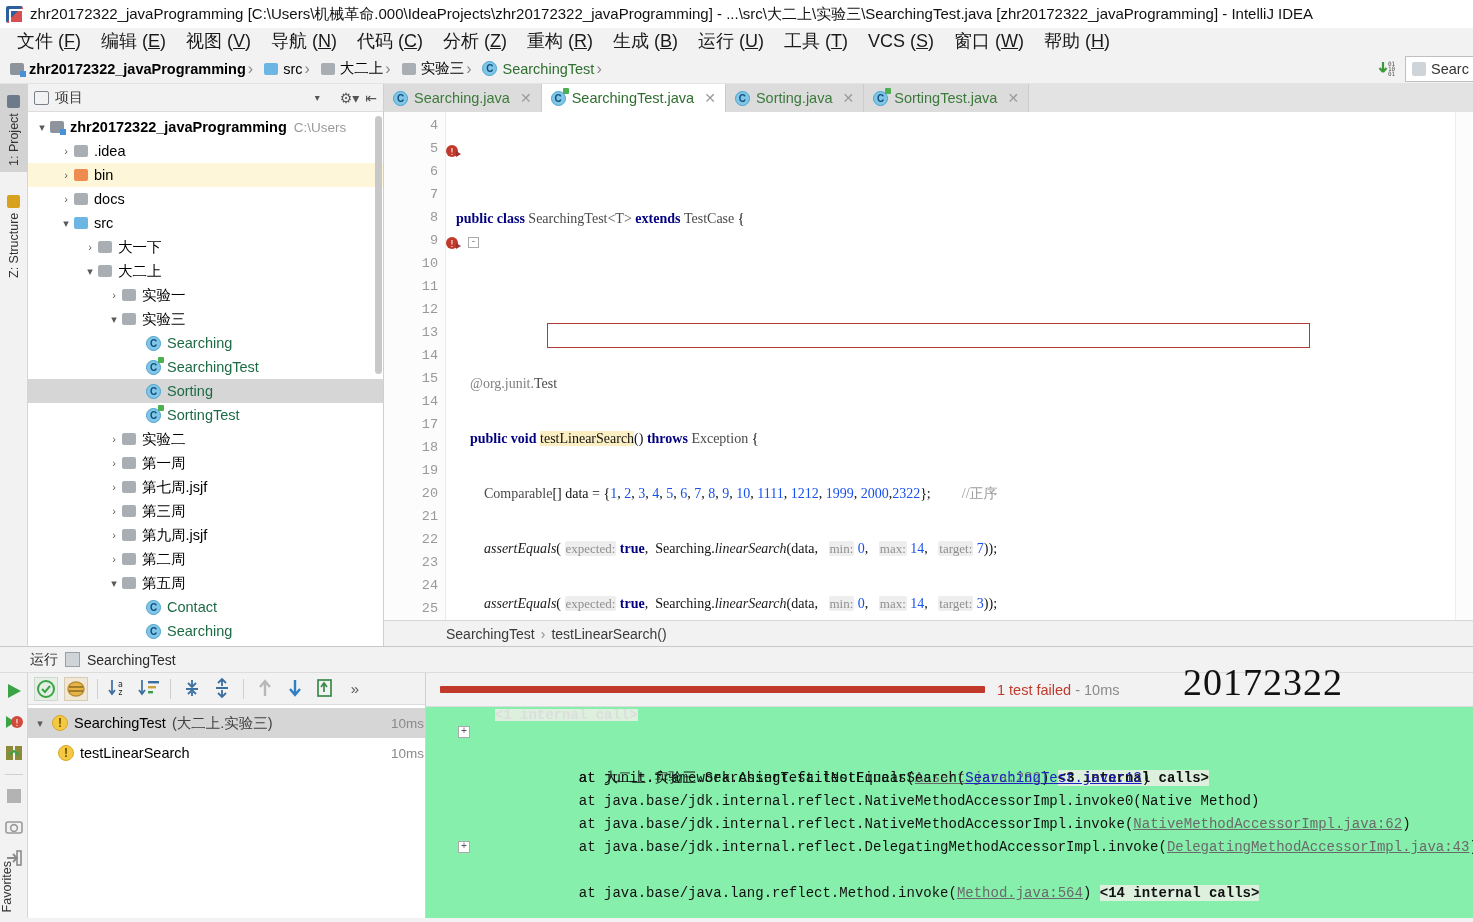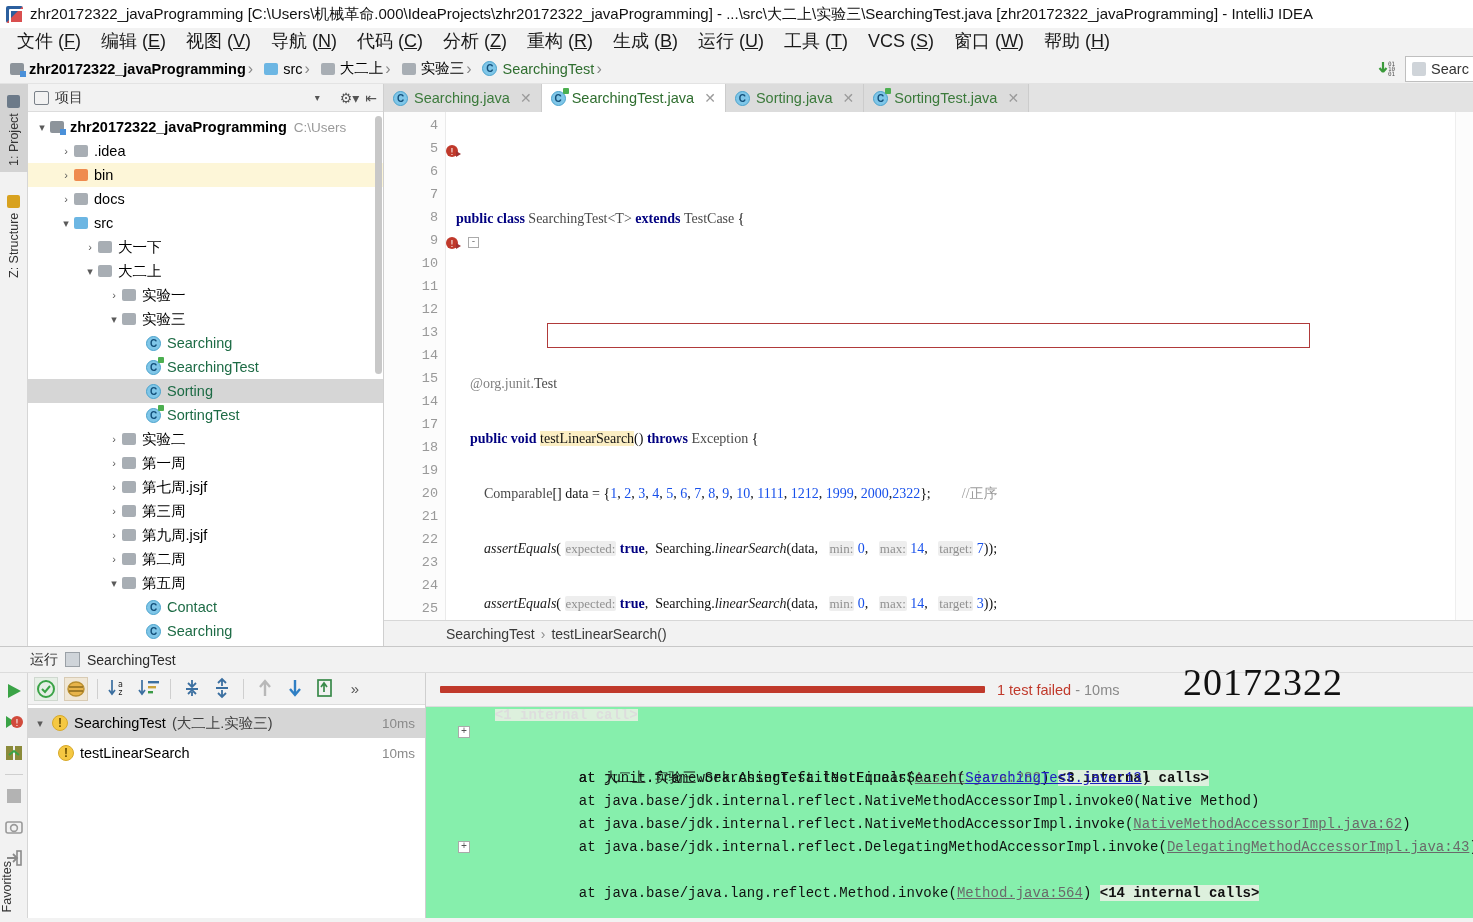--- a/index.html
+++ b/index.html
@@ -179,21 +179,21 @@
   .runpane { flex:0 0 398px; display:flex; flex-direction:column; border-right:1px solid #cfcfcf; }
   .runtoolbar {
     height:32px; background:#f2f2f2; display:flex; align-items:center; gap:6px;
     padding-left:6px; border-bottom:1px solid #dcdcdc;
   }
   .tbi { width:24px; height:24px; position:relative; display:inline-block; }
   .tbsep { width:1px; height:20px; background:#cfcfcf; margin:0 3px; }
   .testtree { flex:1; background:#fff; font-size:14.5px; padding-top:3px; overflow:hidden;}
   .ttrow { height:30px; display:flex; align-items:center; padding-left:6px; gap:6px; white-space:nowrap; }
   .ttrow.sel { background:#d6d6d6; }
-  .ttrow .ms { margin-left:auto; color:#8a8a8a; font-size:13.5px; padding-right:10px; }
+  .ttrow .ms { margin-left:auto; color:#8a8a8a; font-size:13.5px; padding-right:1px; }
   .ttrow .sub { color:#404040; }
   .warnicon {
     width:16px;height:16px;border-radius:50%; background:#f5c842; color:#6b4f00;
     font-size:12px; font-weight:bold; display:inline-flex; align-items:center;
     justify-content:center; border:1px solid #d7a92a;
   }
 
   .conspane { flex:1; display:flex; flex-direction:column; min-width:0; background:#86efac;}
   .consbar {
     height:34px; background:#f2f2f2; display:flex; align-items:center; gap:12px;

